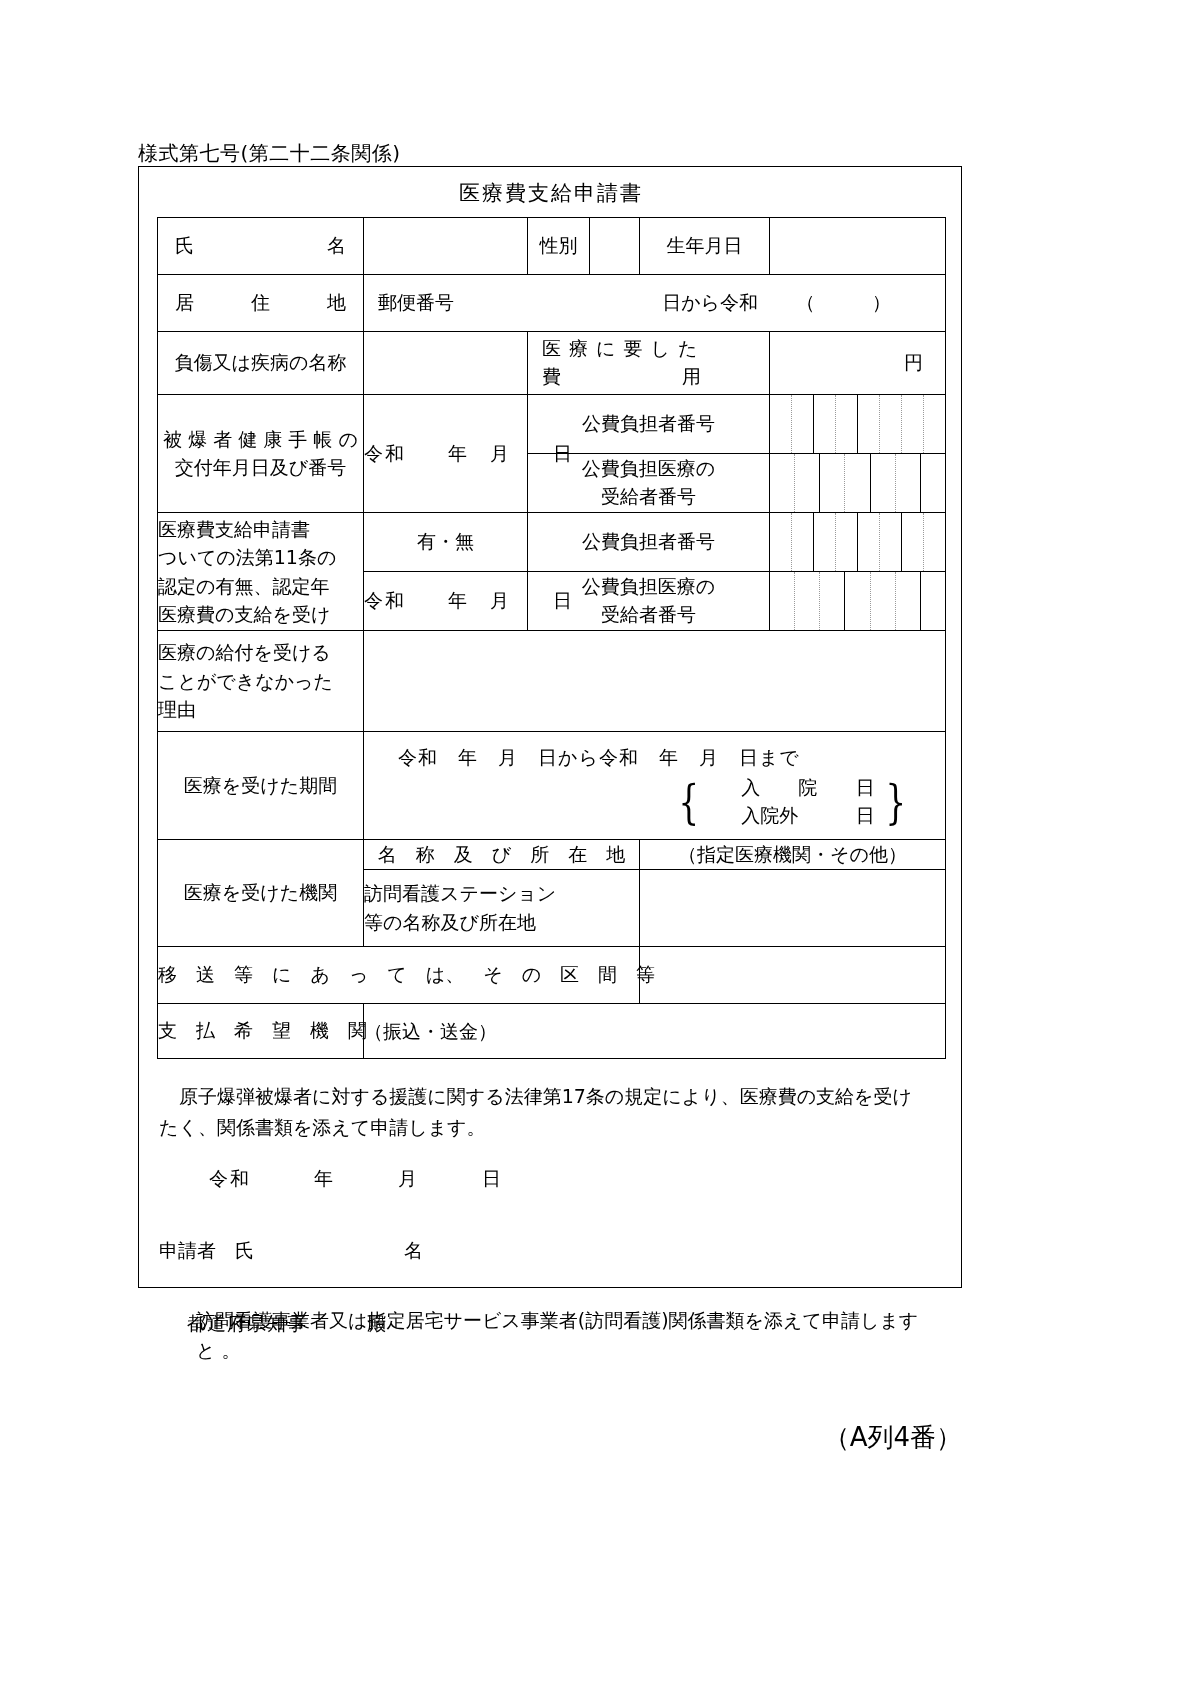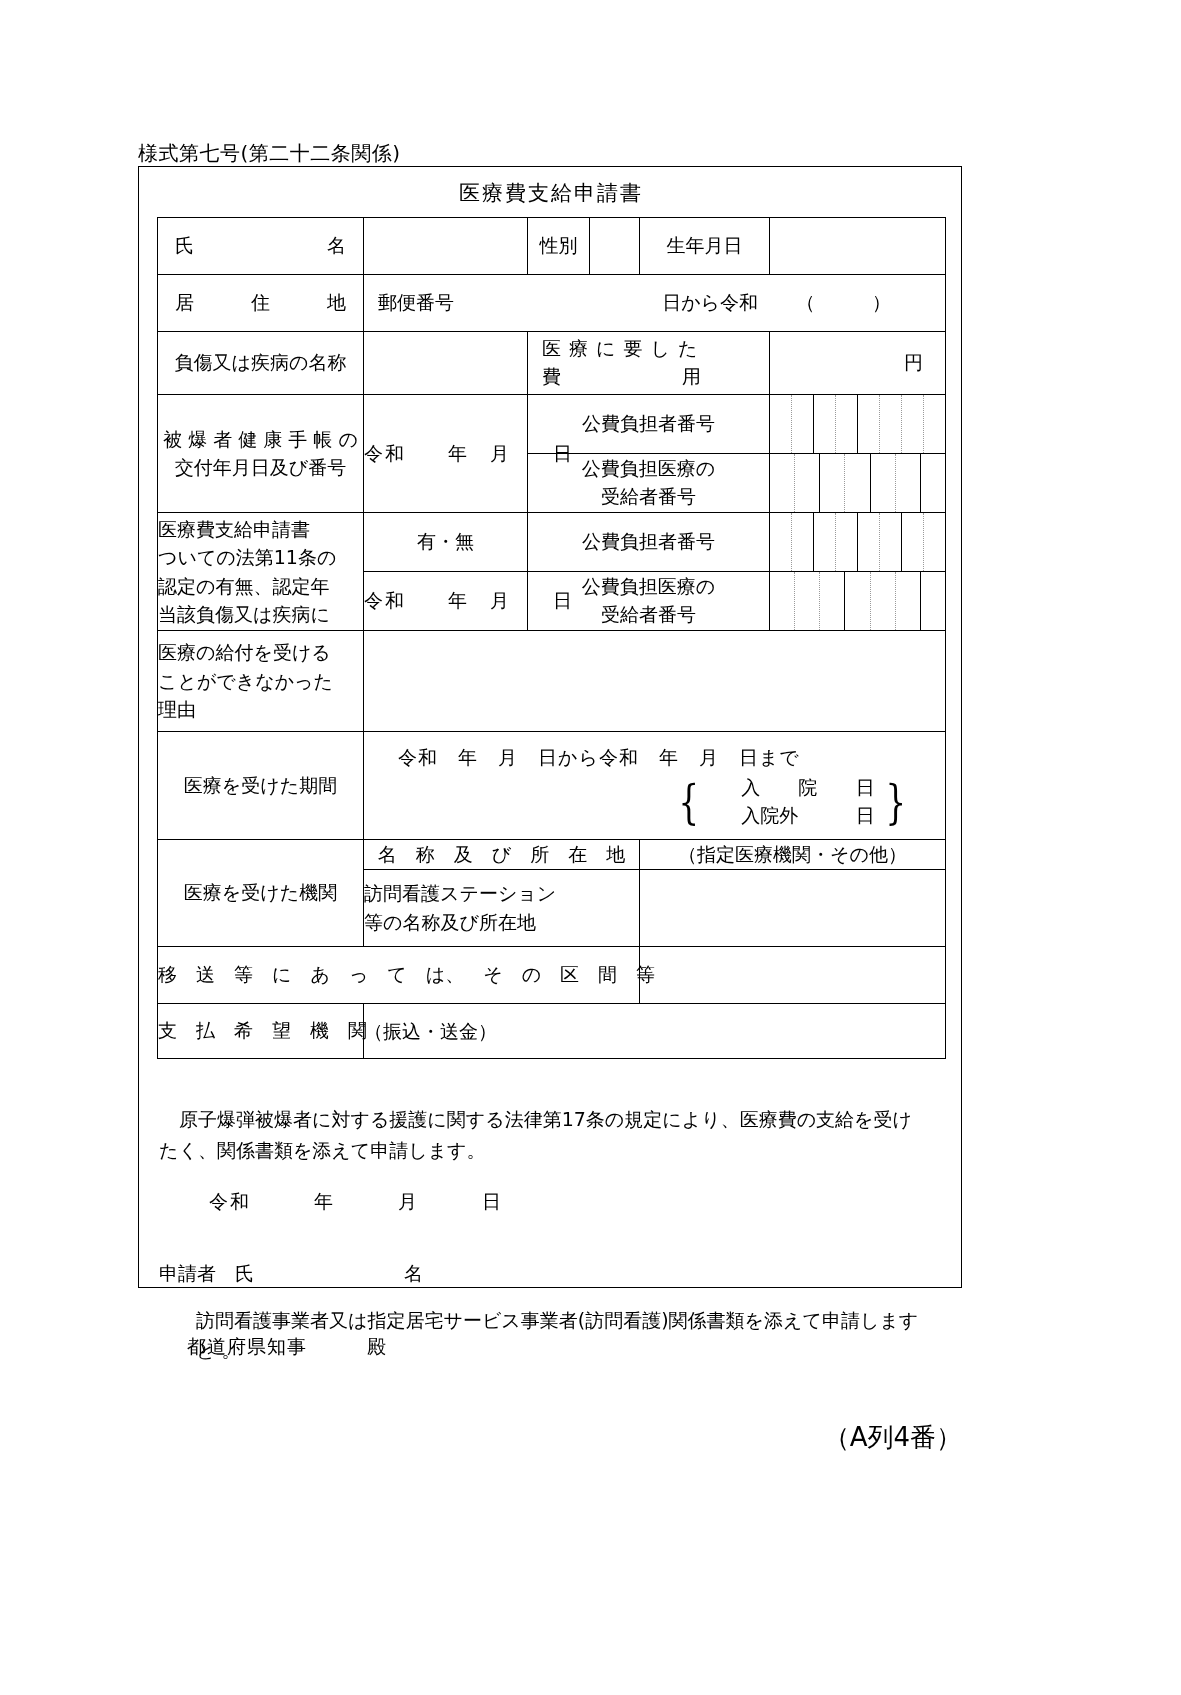--- a/index.html
+++ b/index.html
@@ -155,21 +155,21 @@
     justify-content: space-between;
     line-height: 1.45;
     padding: 0 6px;
     white-space: nowrap;
   }
 
   
   .decl {
     position: absolute;
     left: 20px;
-    top: 937px;
+    top: 914px;
     width: 790px;
     font-size: 19px;
     line-height: 1.62;
   }
   .decl p { margin: 0; }
   .decl .indent { text-indent: 20px; }
   .decl .date-line {
     margin-top: 20px;
     padding-left: 50px;
     letter-spacing: 2px;
@@ -311,21 +311,21 @@
             <div class="nc dot"></div>
           </div>
         </td>
       </tr>
 
       <tr>
         <td class="lbl-left" rowspan="2" style="height:58px">
           <div>医療費支給申請書</div>
           <div>ついての法第11条の</div>
           <div>認定の有無、認定年</div>
-          <div>当該負傷又は疾病に</div>
+          <div>医療費の支給を受け</div>
         </td>
         <td class="lbl">有・無</td>
         <td colspan="3" class="lbl">公費負担者番号</td>
         <td colspan="7" class="numcell">
           <div class="numgrid">
             <div class="nc dot"></div>
             <div class="nc"></div>
             <div class="nc dot"></div>
             <div class="nc"></div>
             <div class="nc dot"></div>

